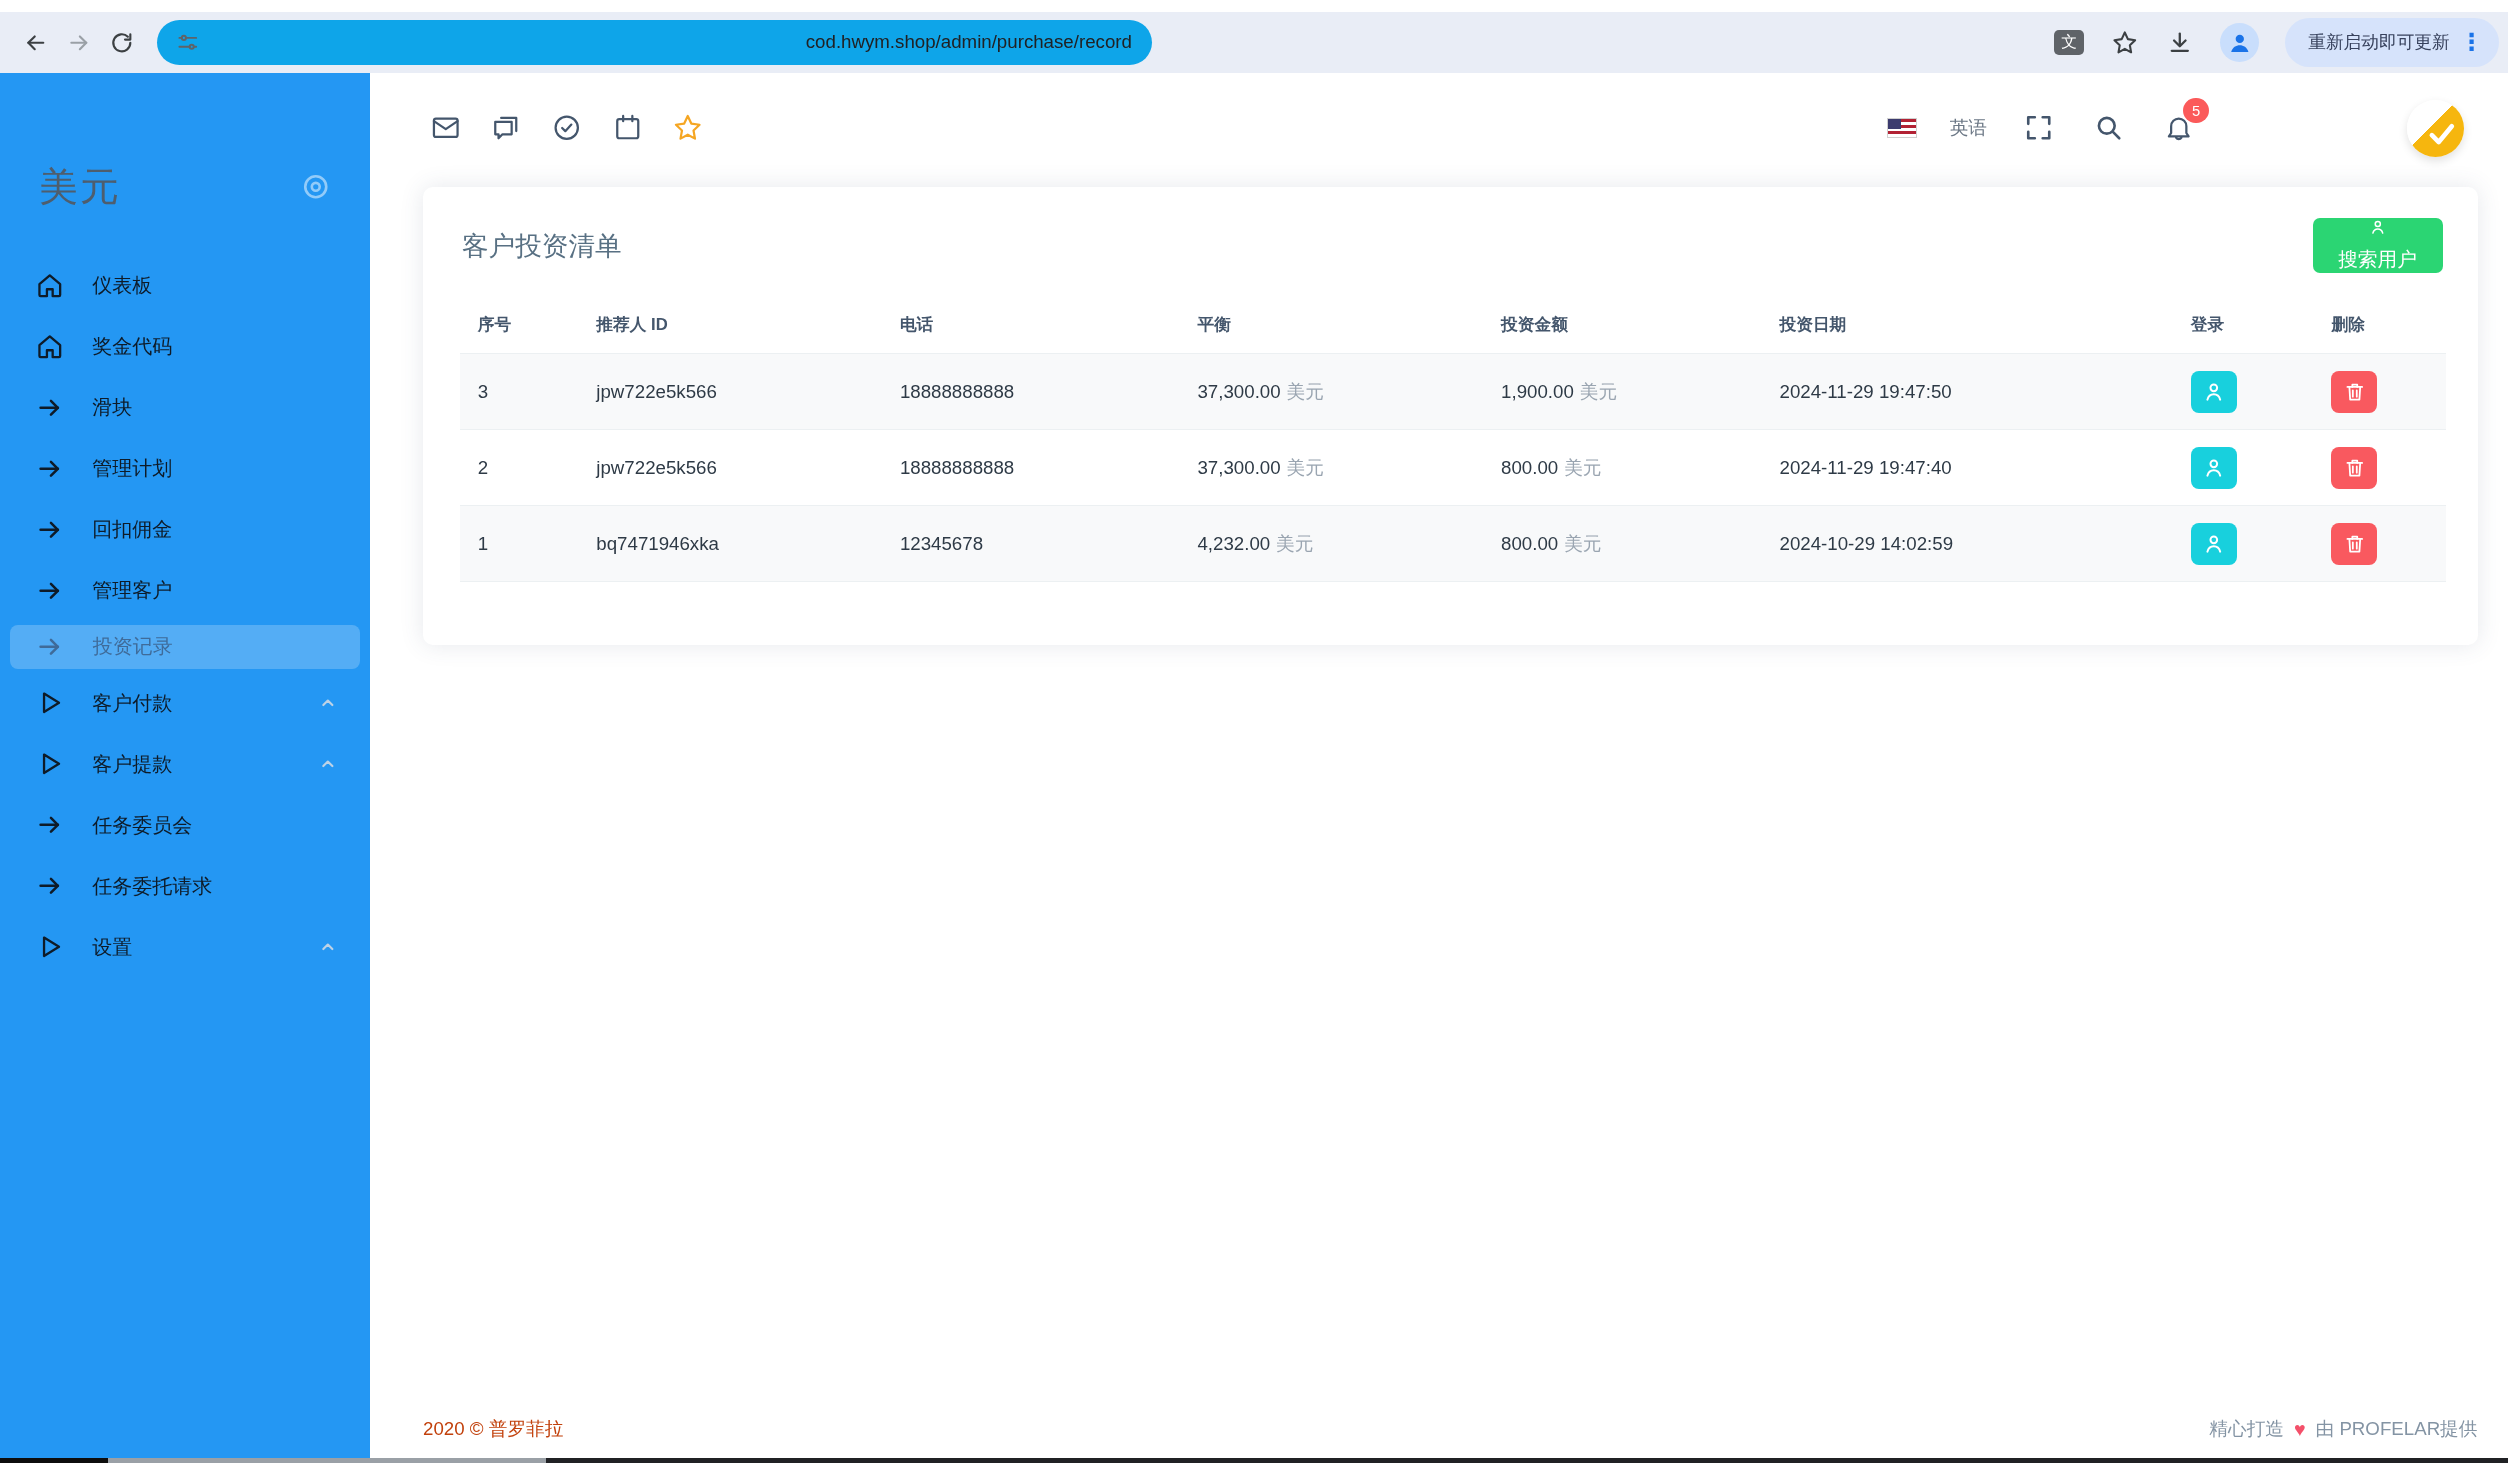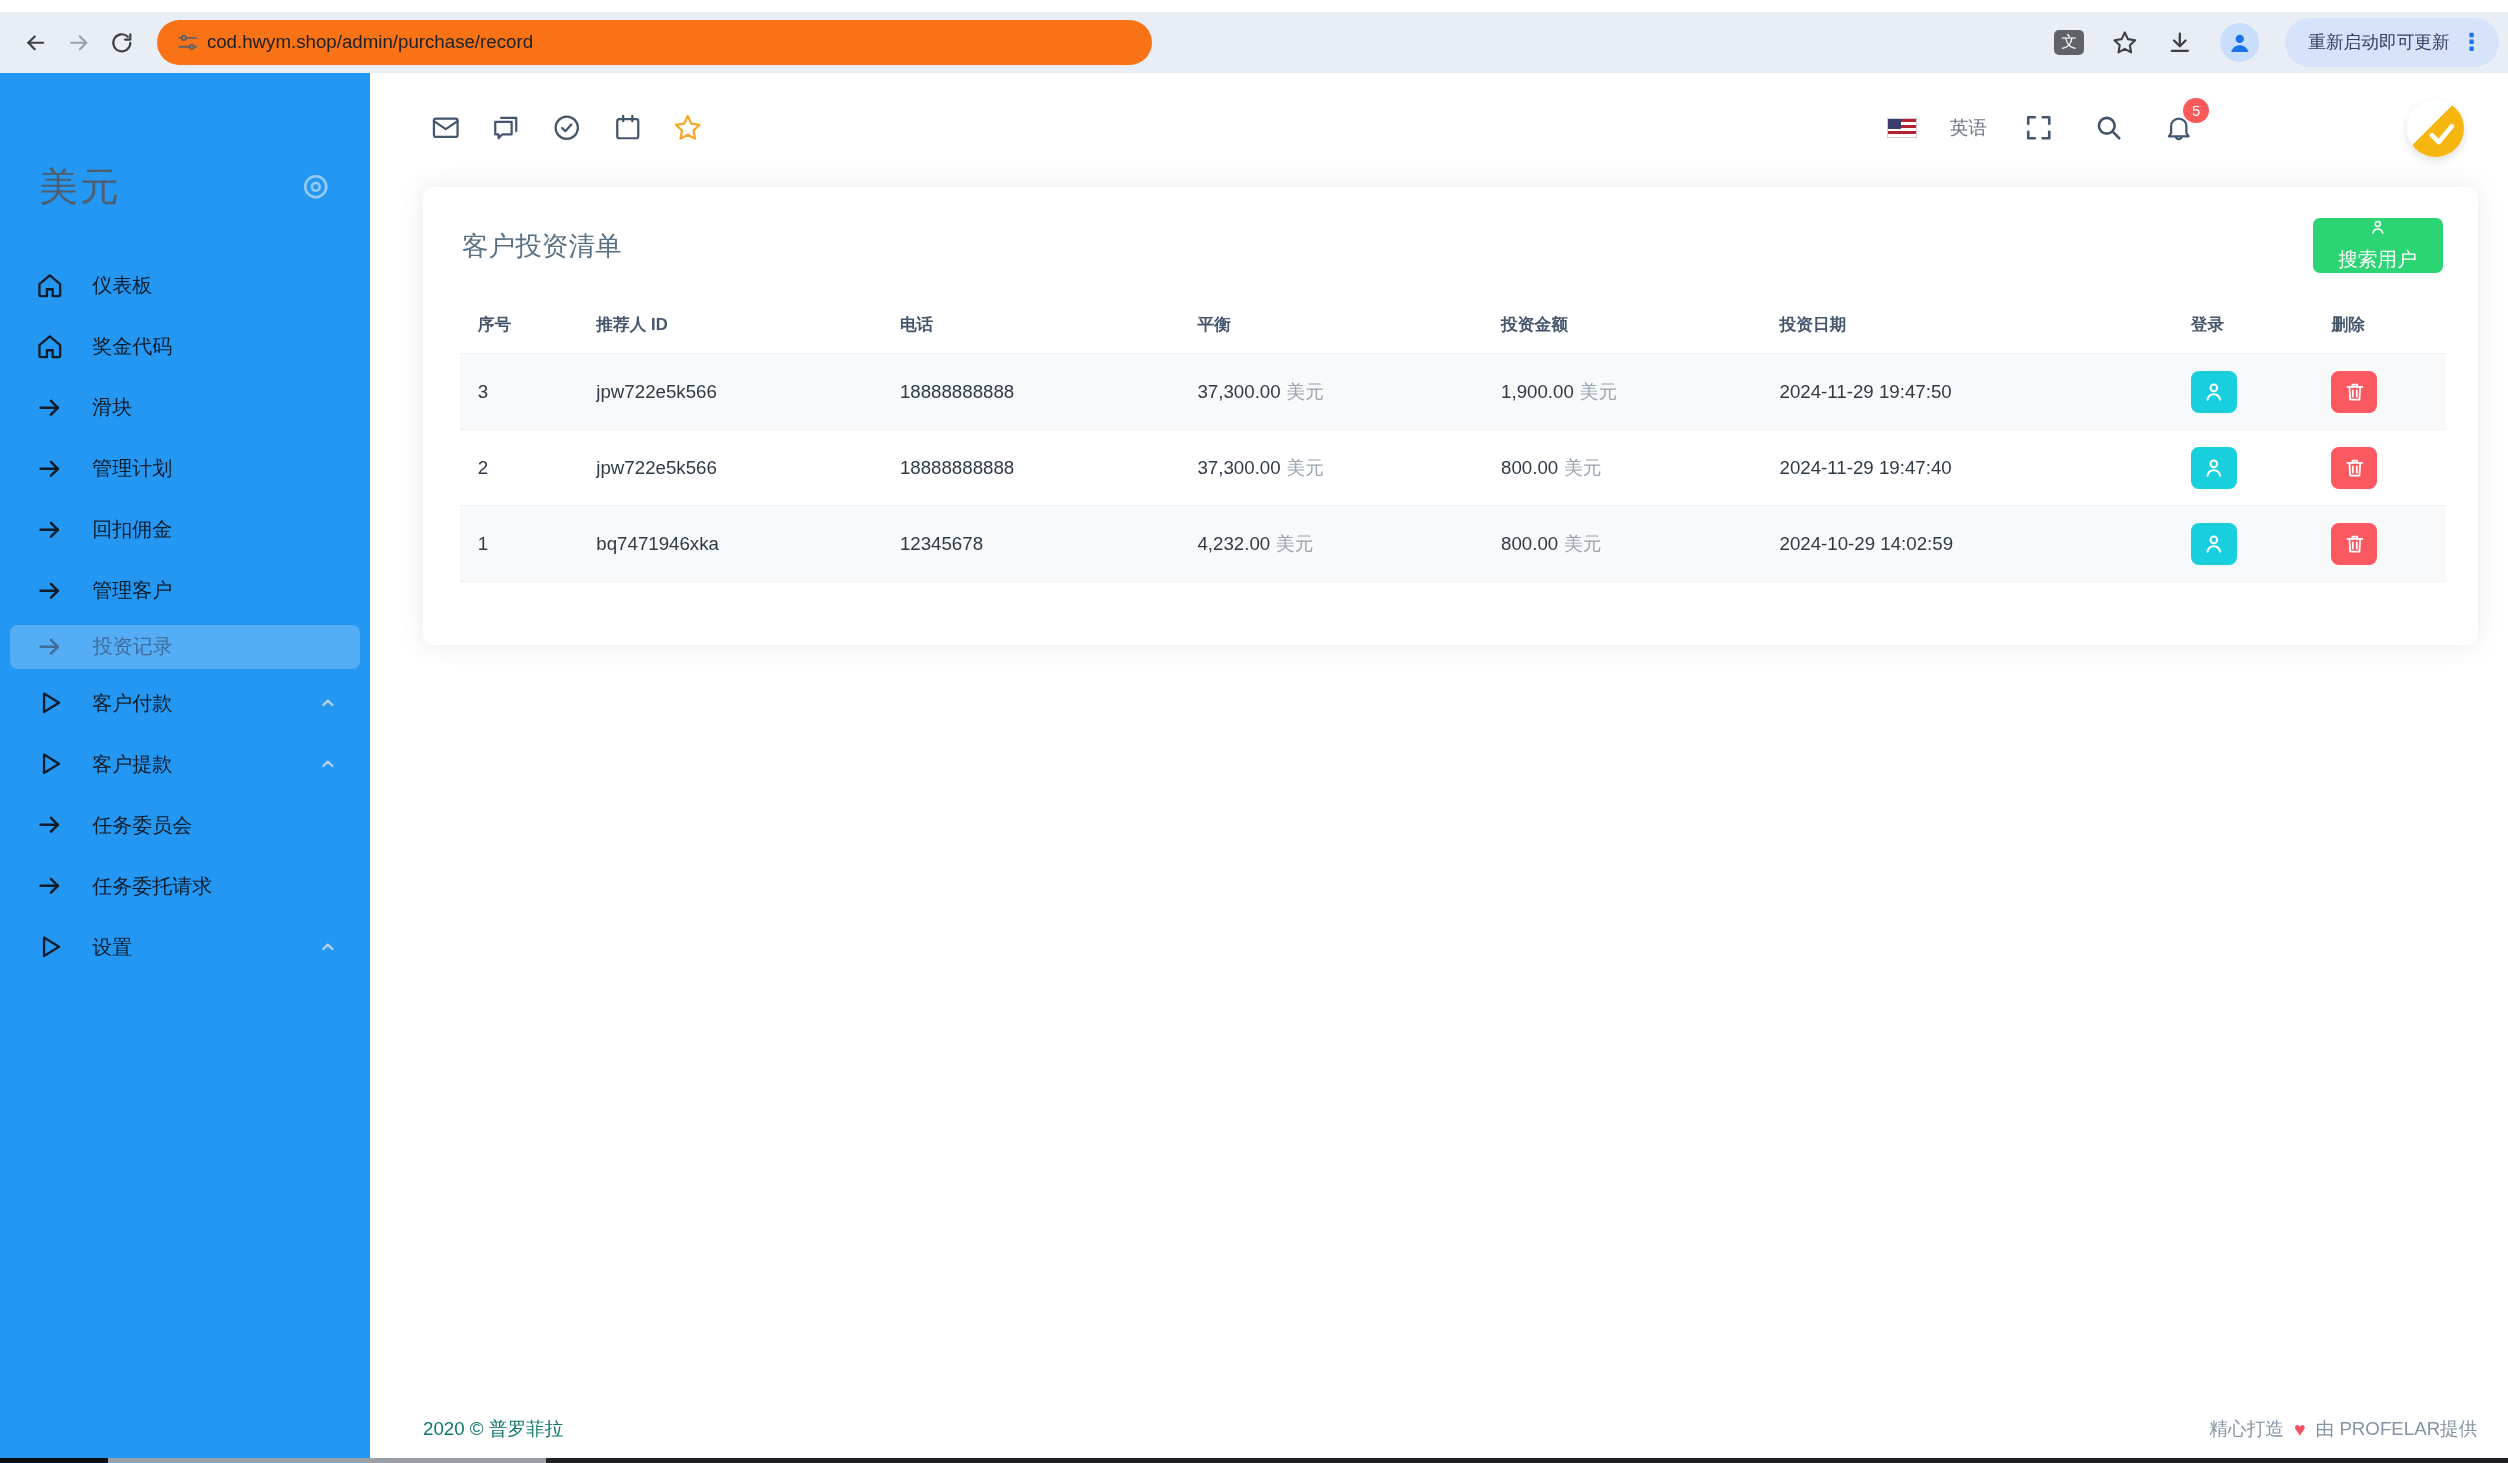--- a/index.html
+++ b/index.html
@@ -6,21 +6,21 @@
   html,body { width:2509px; height:1464px; }
   body { font-family:"Liberation Sans","DejaVu Sans",sans-serif; background:#fff; overflow:hidden; }
   .screen { position:relative; width:2509px; height:1464px; overflow:hidden; }
 
   
   .chrome { position:relative; width:100%; height:73px; background:#e9edf6; }
   .chrome-top-strip { position:absolute; top:0; left:0; right:0; height:11.8px; background:#fff; }
   .chrome-bar { position:absolute; top:11.8px; left:0; right:0; bottom:0; display:flex; align-items:center; padding:0 13.8px; }
   .nav-btn { width:43px; height:43px; border-radius:50%; display:flex; align-items:center; justify-content:center; flex:0 0 auto; cursor:pointer; }
   .nav-btn svg { width:25.6px; height:25.6px; }
-  .url-pill { margin-left:13.8px; width:995px; height:45px; background:#f97316; border-radius:22.7px; display:flex; align-items:center; padding:0 19.7px; gap:7px; }
+  .url-pill { margin-left:13.8px; width:995px; height:45px; background:#0ea5e9; border-radius:22.7px; display:flex; align-items:center; padding:0 19.7px; gap:7px;justify-content:space-between; }
   .url-pill svg { width:23.6px; height:23.6px; flex:0 0 auto; }
   .url-text { font-size:18.7px; color:#202124; white-space:nowrap; }
   .chrome-right { margin-left:auto; display:flex; align-items:center; gap:25.6px; }
   .translate-box { width:29.6px; height:25.6px; background:#5f6368; border-radius:4.9px; color:#fff; font-size:15.8px; display:flex; align-items:center; justify-content:center; cursor:pointer; }
   .chrome-icon { width:29.6px; height:29.6px; display:flex; align-items:center; justify-content:center; cursor:pointer; }
   .chrome-icon svg { width:27.6px; height:27.6px; }
   .profile-chip { width:39px; height:39px; border-radius:50%; background:#c9defc; display:flex; align-items:center; justify-content:center; cursor:pointer; }
   .profile-chip svg { width:27.6px; height:27.6px; }
   .update-pill { height:49px; background:#d6e3fb; border-radius:24.6px; display:flex; align-items:center; gap:10px; padding:0 15.8px 0 23.6px; margin-right:-3.9px; cursor:pointer; }
   .update-pill .update-label { font-size:17.7px; color:#37415c; white-space:nowrap; }
@@ -73,21 +73,21 @@
   table.inv tbody tr { border-top:1px solid #ecf0f2; }
   table.inv tbody tr:last-child { border-bottom:1px solid #ecf0f2; }
   .cur { color:#9aa5b1; margin-left:5.9px; }
   .sq-btn { width:46px; height:42px; border:none; border-radius:7.9px; display:flex; align-items:center; justify-content:center; cursor:pointer; }
   .sq-btn svg { width:23.6px; height:23.6px; }
   .login-btn { background:#18d0dd; }
   .del-btn { background:#f9595f; }
 
   
   .footer { position:absolute; left:53px; right:31.5px; bottom:15.8px; display:flex; align-items:center; }
-  .footer-left { font-size:18.7px; color:#0f766e; }
+  .footer-left { font-size:18.7px; color:#c2410c; }
   .footer-right { margin-left:auto; font-size:18.7px; color:#8494a4; display:flex; align-items:center; gap:9.9px; }
   .heart { color:#f4506a; font-size:19.7px; }
 
   
   .bottom-strip { position:absolute; left:0; bottom:0; width:100%; height:5.9px; background:#202124; }
   .strip-black { position:absolute; left:0; top:0; width:108px; height:5.9px; background:#0d0d0d; }
   .strip-gray { position:absolute; left:108px; top:0; width:438px; height:5.9px; background:#9aa0a6; }
 </style>
 </head>
 <body>

